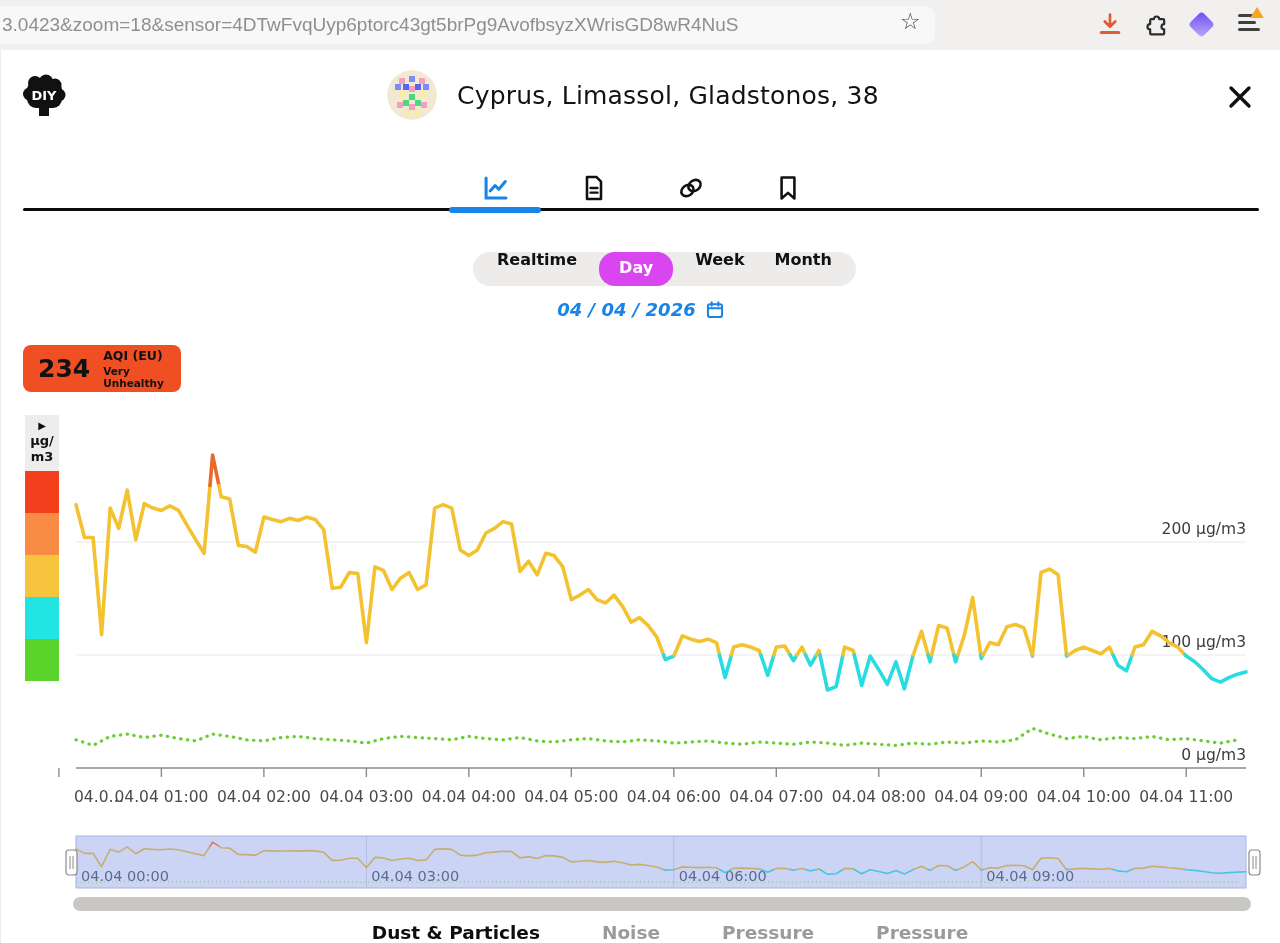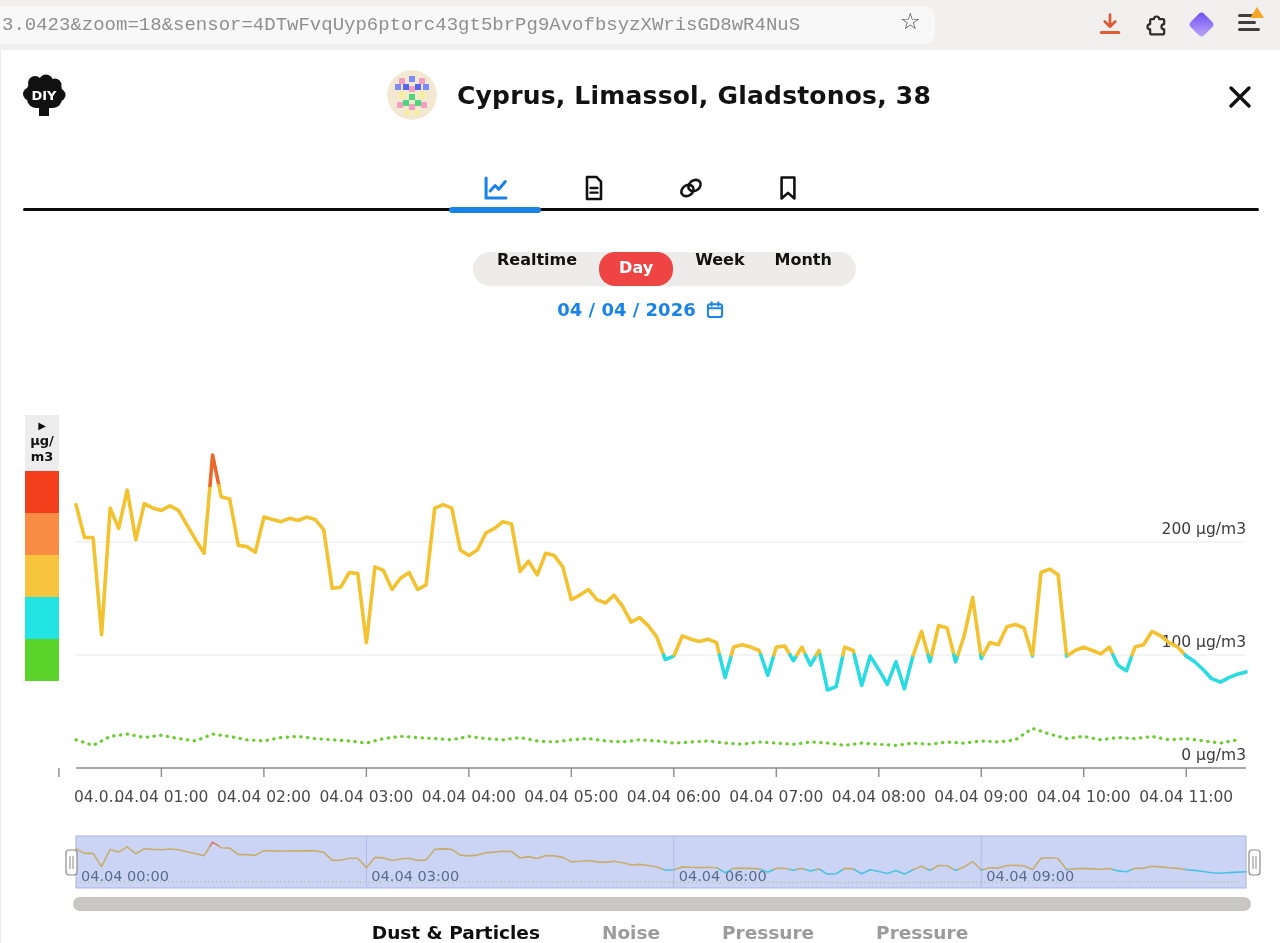--- a/index.html
+++ b/index.html
@@ -3,32 +3,32 @@
 <meta charset="utf-8">
 <style>
   * { margin:0; padding:0; box-sizing:border-box; }
   html,body { width:1280px; height:943px; overflow:hidden; background:#fff;
               font-family:"DejaVu Sans", sans-serif; }
 
   
   #chrome { position:absolute; left:0; top:0; width:1280px; height:50px; background:#f1f0ee; }
   #urlbar { position:absolute; left:-28px; top:6px; width:963px; height:38px; background:#f9f8f8;
             border-radius:10px; display:flex; align-items:center; padding-left:30px; }
-  #urltext { font-family:Liberation Mono, monospace; font-size:19px; color:#8f8f8f;
+  #urltext { font-family:Liberation Sans, sans-serif; font-size:19px; color:#8f8f8f;
              white-space:nowrap; overflow:hidden; width:860px; }
   #star { position:absolute; left:900px; top:8px; font-size:23px; color:#4a4a4a; }
   .chrome-ic { position:absolute; top:11px; }
 
   
   #modal { position:absolute; left:0; top:50px; width:1060px; height:893px; background:#fff;
            border-left:1px solid #ececec; }
   #diy-logo { position:absolute; left:21px; top:22px; width:44px; height:48px; }
   #avatar { position:absolute; left:386px; top:20px; width:50px; height:50px; border-radius:50%;
             overflow:hidden; }
-  #title { position:absolute; left:456px; top:31px; font-size:25px; font-weight:700; color:#121212;
+  #title { position:absolute; left:456px; top:31px; font-size:25px; font-weight:400; color:#121212;
            letter-spacing:.2px; }
   #close-x { position:absolute; left:1224px; top:32px; width:30px; height:30px; cursor:pointer; }
 
   
   .icontab { position:absolute; top:124px; width:28px; height:28px; cursor:pointer; }
   #tabrule { position:absolute; left:22px; top:158px; width:1236px; height:3px; background:#0b0b0b;
              border-radius:2px; }
   #tabrule-active { position:absolute; left:448px; top:157px; width:92px; height:6px;
                     border-radius:4px; }
 
@@ -170,33 +170,40 @@
     </g>
   </svg>
   <svg class="icontab" style="left:773px" viewBox="0 0 24 24">
     <path d="M6.5 3h11v18l-5.5-4.8L6.5 21z" fill="none" stroke="#111" stroke-width="2.2" stroke-linejoin="round"></path>
   </svg>
   <div id="tabrule"></div>
   <div id="tabrule-active" style="background: rgb(26, 131, 232);"></div>
 
   <div id="range-pill">
       <div class="range-item">Realtime</div>
-      <div class="range-item active" style="background: #ef4444;">Day</div>
+      <div class="range-item active" style="background: #d946ef;">Day</div>
       <div class="range-item">Week</div>
       <div class="range-item">Month</div>
     </div>
 
   <div id="date-row">
-    <span id="date-text" style="color: rgb(26, 131, 232);">04 / 04 / 2026</span>
+    <span id="date-text" style="color: rgb(26, 131, 232); font-style: italic;">04 / 04 / 2026</span>
     <svg width="20" height="20" viewBox="0 0 24 24">
       <rect x="3.5" y="5" width="17" height="15.5" rx="2.5" fill="none" stroke="#1a83e8" stroke-width="2.4"></rect>
       <path d="M8 2.8v4M16 2.8v4M3.5 10h17" stroke="#1a83e8" stroke-width="2.4" stroke-linecap="round"></path>
     </svg>
   </div>
 
+  <div id="aqi-badge" style="background: rgb(240, 78, 35);">
+    <span id="aqi-value">234</span>
+    <span id="aqi-col">
+      <span id="aqi-label">AQI (EU)</span>
+      <span id="aqi-cat">Very Unhealthy</span>
+    </span>
+  </div>
 
   <div id="legend">
     <div id="legend-head">
       <div id="legend-arrow">▶</div>
       <div class="legend-unit">µg/</div>
       <div class="legend-unit">m3</div>
     </div>
     <div id="legend-bar">
         <div class="legend-block" style="background: rgb(244, 63, 29);"></div>
         <div class="legend-block" style="background: rgb(248, 140, 68);"></div>

